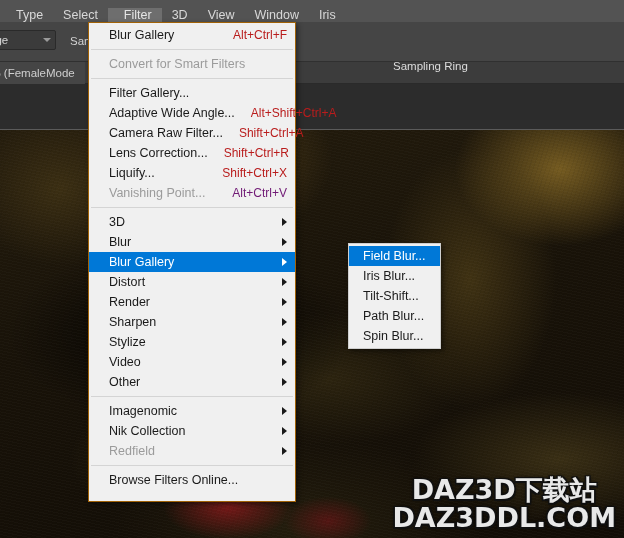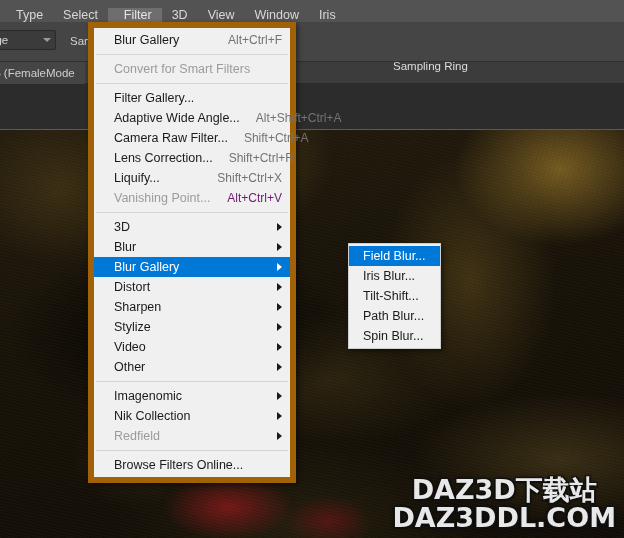--- a/index.html
+++ b/index.html
@@ -149,42 +149,42 @@
     left: 0; top: 84px; width: 624px; height: 45px;
     background: #2c2c2c;
   }
 
   
   .menu-panel {
     position: absolute;
     left: 88px; top: 22px;
     width: 208px;
     background: #f0f0f0;
-    border: 6px solid #a16207;
+    border: 1px solid #a16207;
     box-shadow: 2px 2px 5px rgba(0,0,0,0.45);
-    padding: 2px 0 2px 0;
+    padding: 2px 0 11px 0;
   }
   .menu-row {
     position: relative;
     height: 20px;
     display: flex;
     align-items: center;
     padding: 0 8px 0 20px;
     font-size: 12.5px;
     color: #1a1a1a;
     white-space: nowrap;
     cursor: default;
   }
   .menu-row.disabled { color: #9b9b9b; }
   .menu-row.selected { background: #0078d7; color: #ffffff; }
   .menu-label { flex: 0 0 auto; }
   .menu-shortcut {
     margin-left: auto;
     font-size: 12px;
-    color: #737373;
+    color: #b91c1c;
     padding-left: 16px;
   }
   .menu-row.disabled .menu-shortcut { color: #701a75; }
   .submenu-arrow {
     margin-left: auto;
     width: 0; height: 0;
     border-top: 4px solid transparent;
     border-bottom: 4px solid transparent;
     border-left: 5px solid #1a1a1a;
   }
@@ -340,20 +340,24 @@
       </div>
       <div class="menu-row selected">
         <span class="menu-label">Blur Gallery</span>
         <span class="submenu-arrow"></span>
       </div>
       <div class="menu-row">
         <span class="menu-label">Distort</span>
         <span class="submenu-arrow"></span>
       </div>
       <div class="menu-row">
+        <span class="menu-label">Render</span>
+        <span class="submenu-arrow"></span>
+      </div>
+      <div class="menu-row">
         <span class="menu-label">Sharpen</span>
         <span class="submenu-arrow"></span>
       </div>
       <div class="menu-row">
         <span class="menu-label">Stylize</span>
         <span class="submenu-arrow"></span>
       </div>
       <div class="menu-row">
         <span class="menu-label">Video</span>
         <span class="submenu-arrow"></span>

